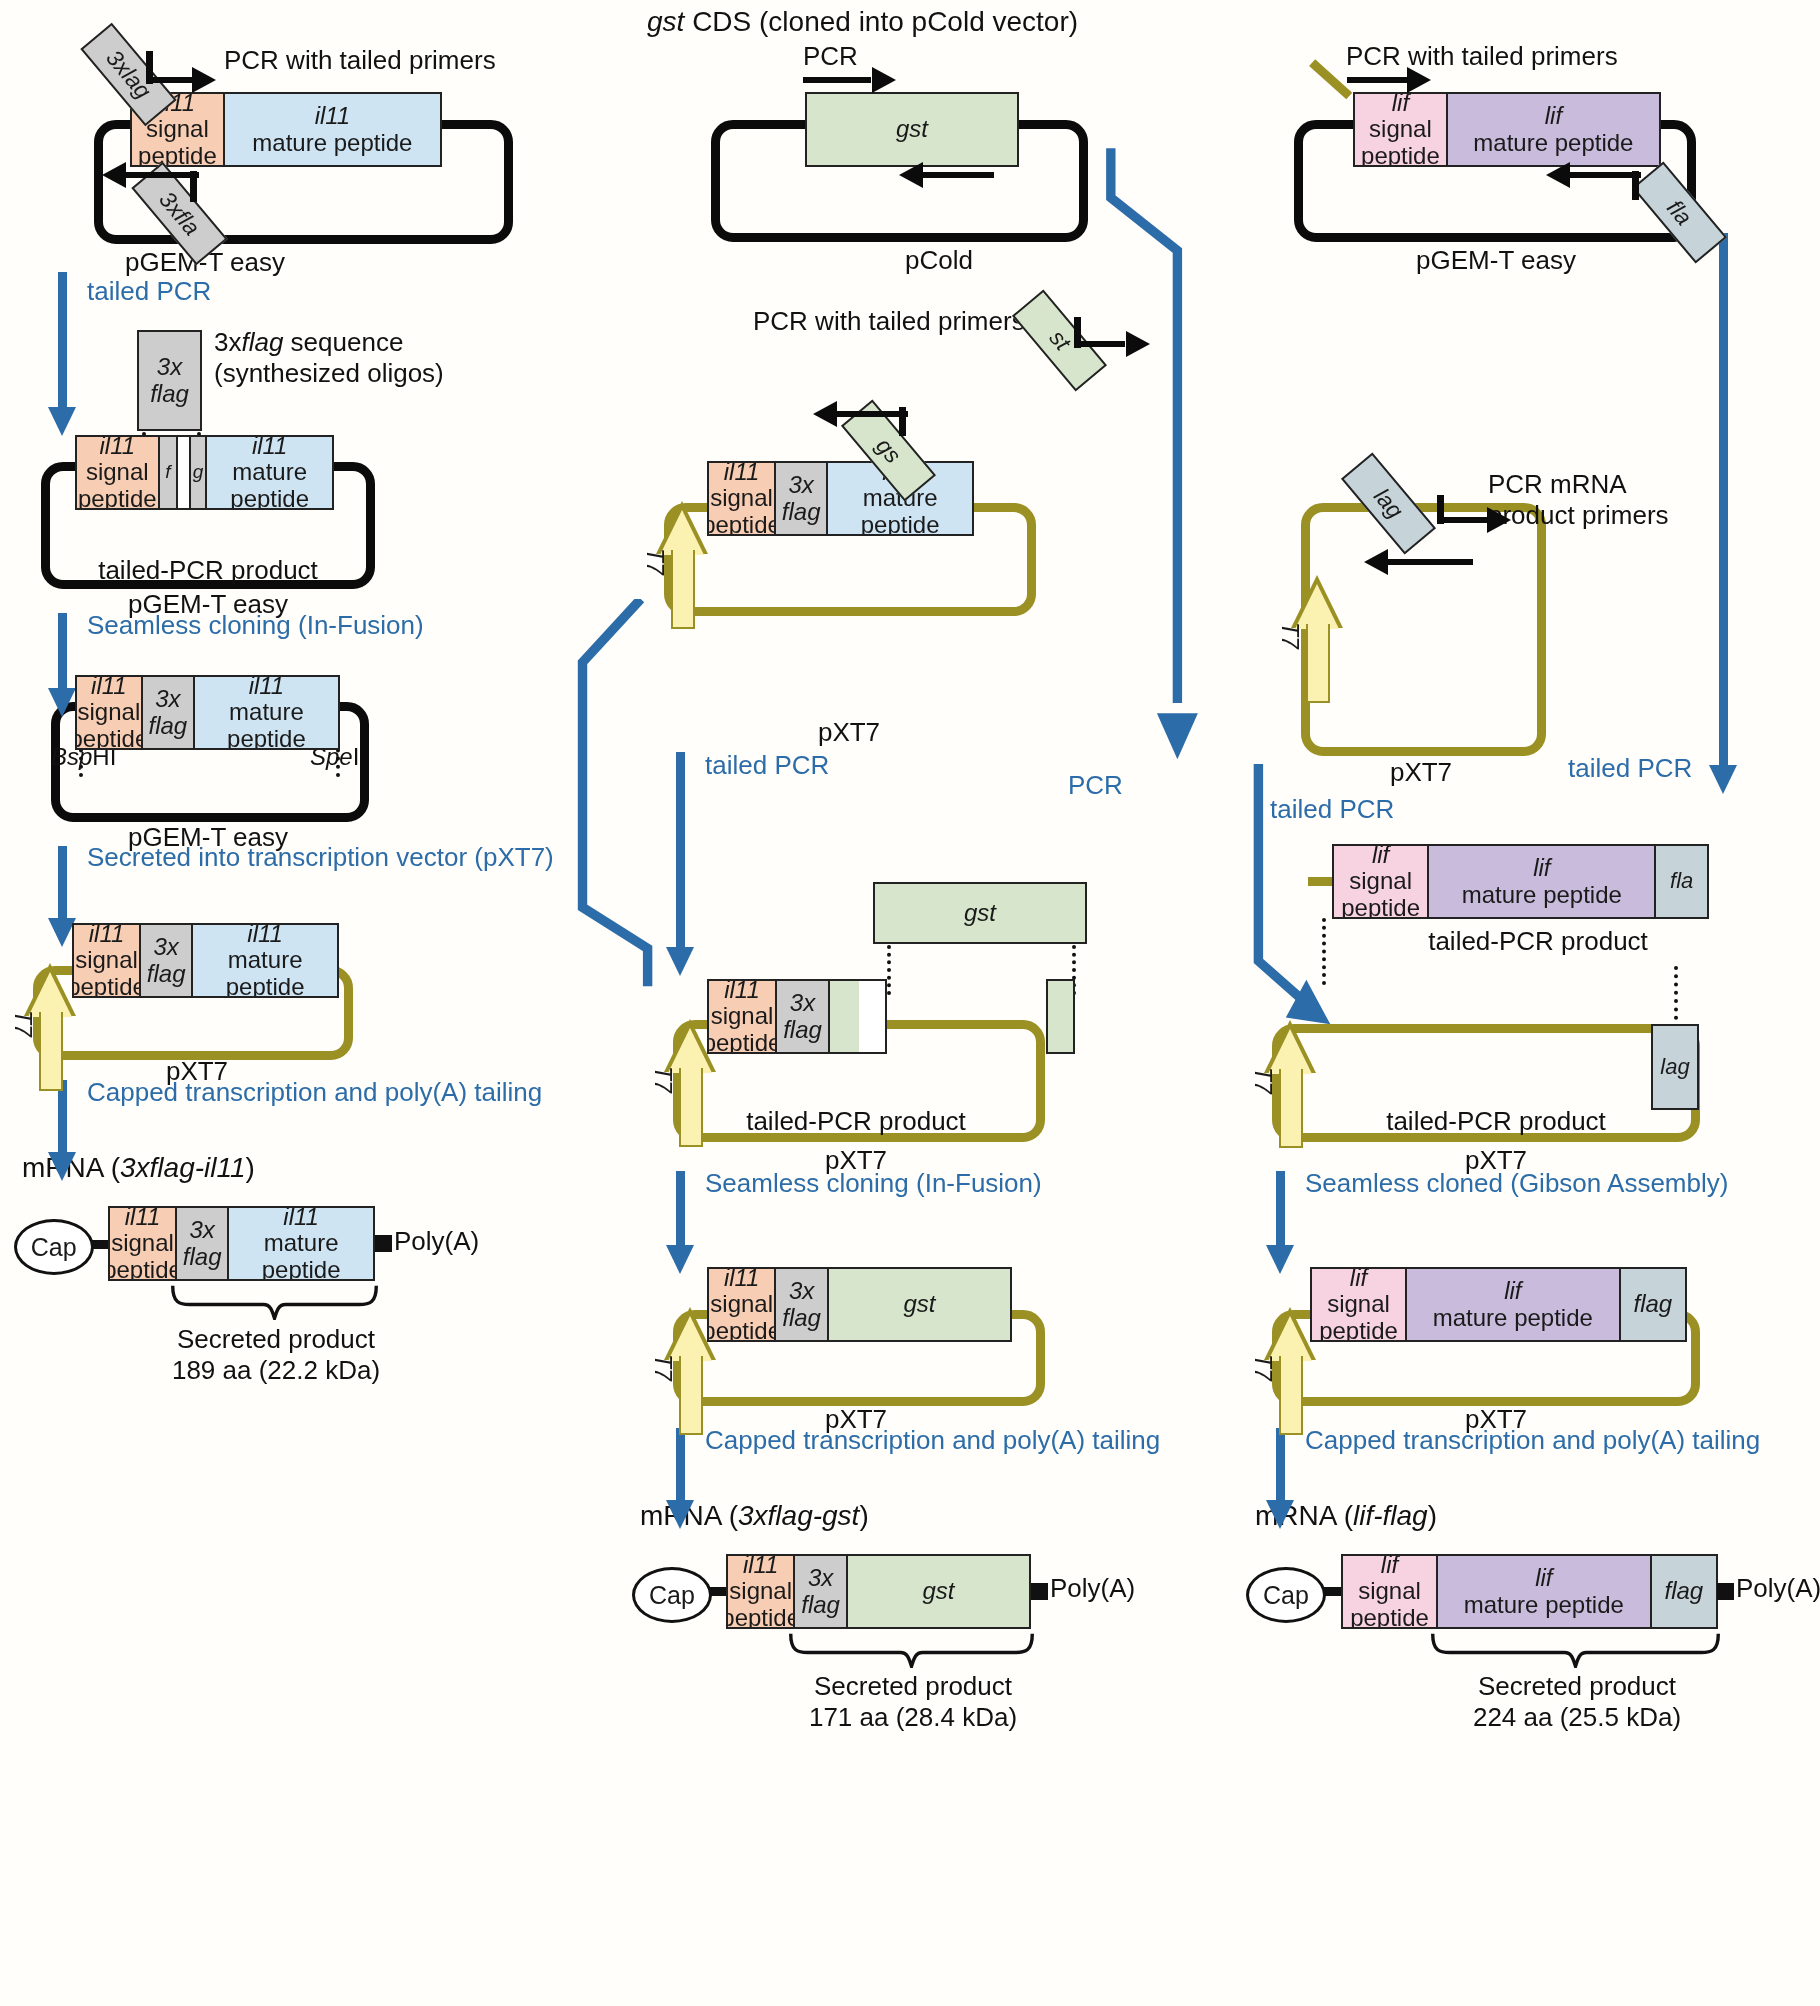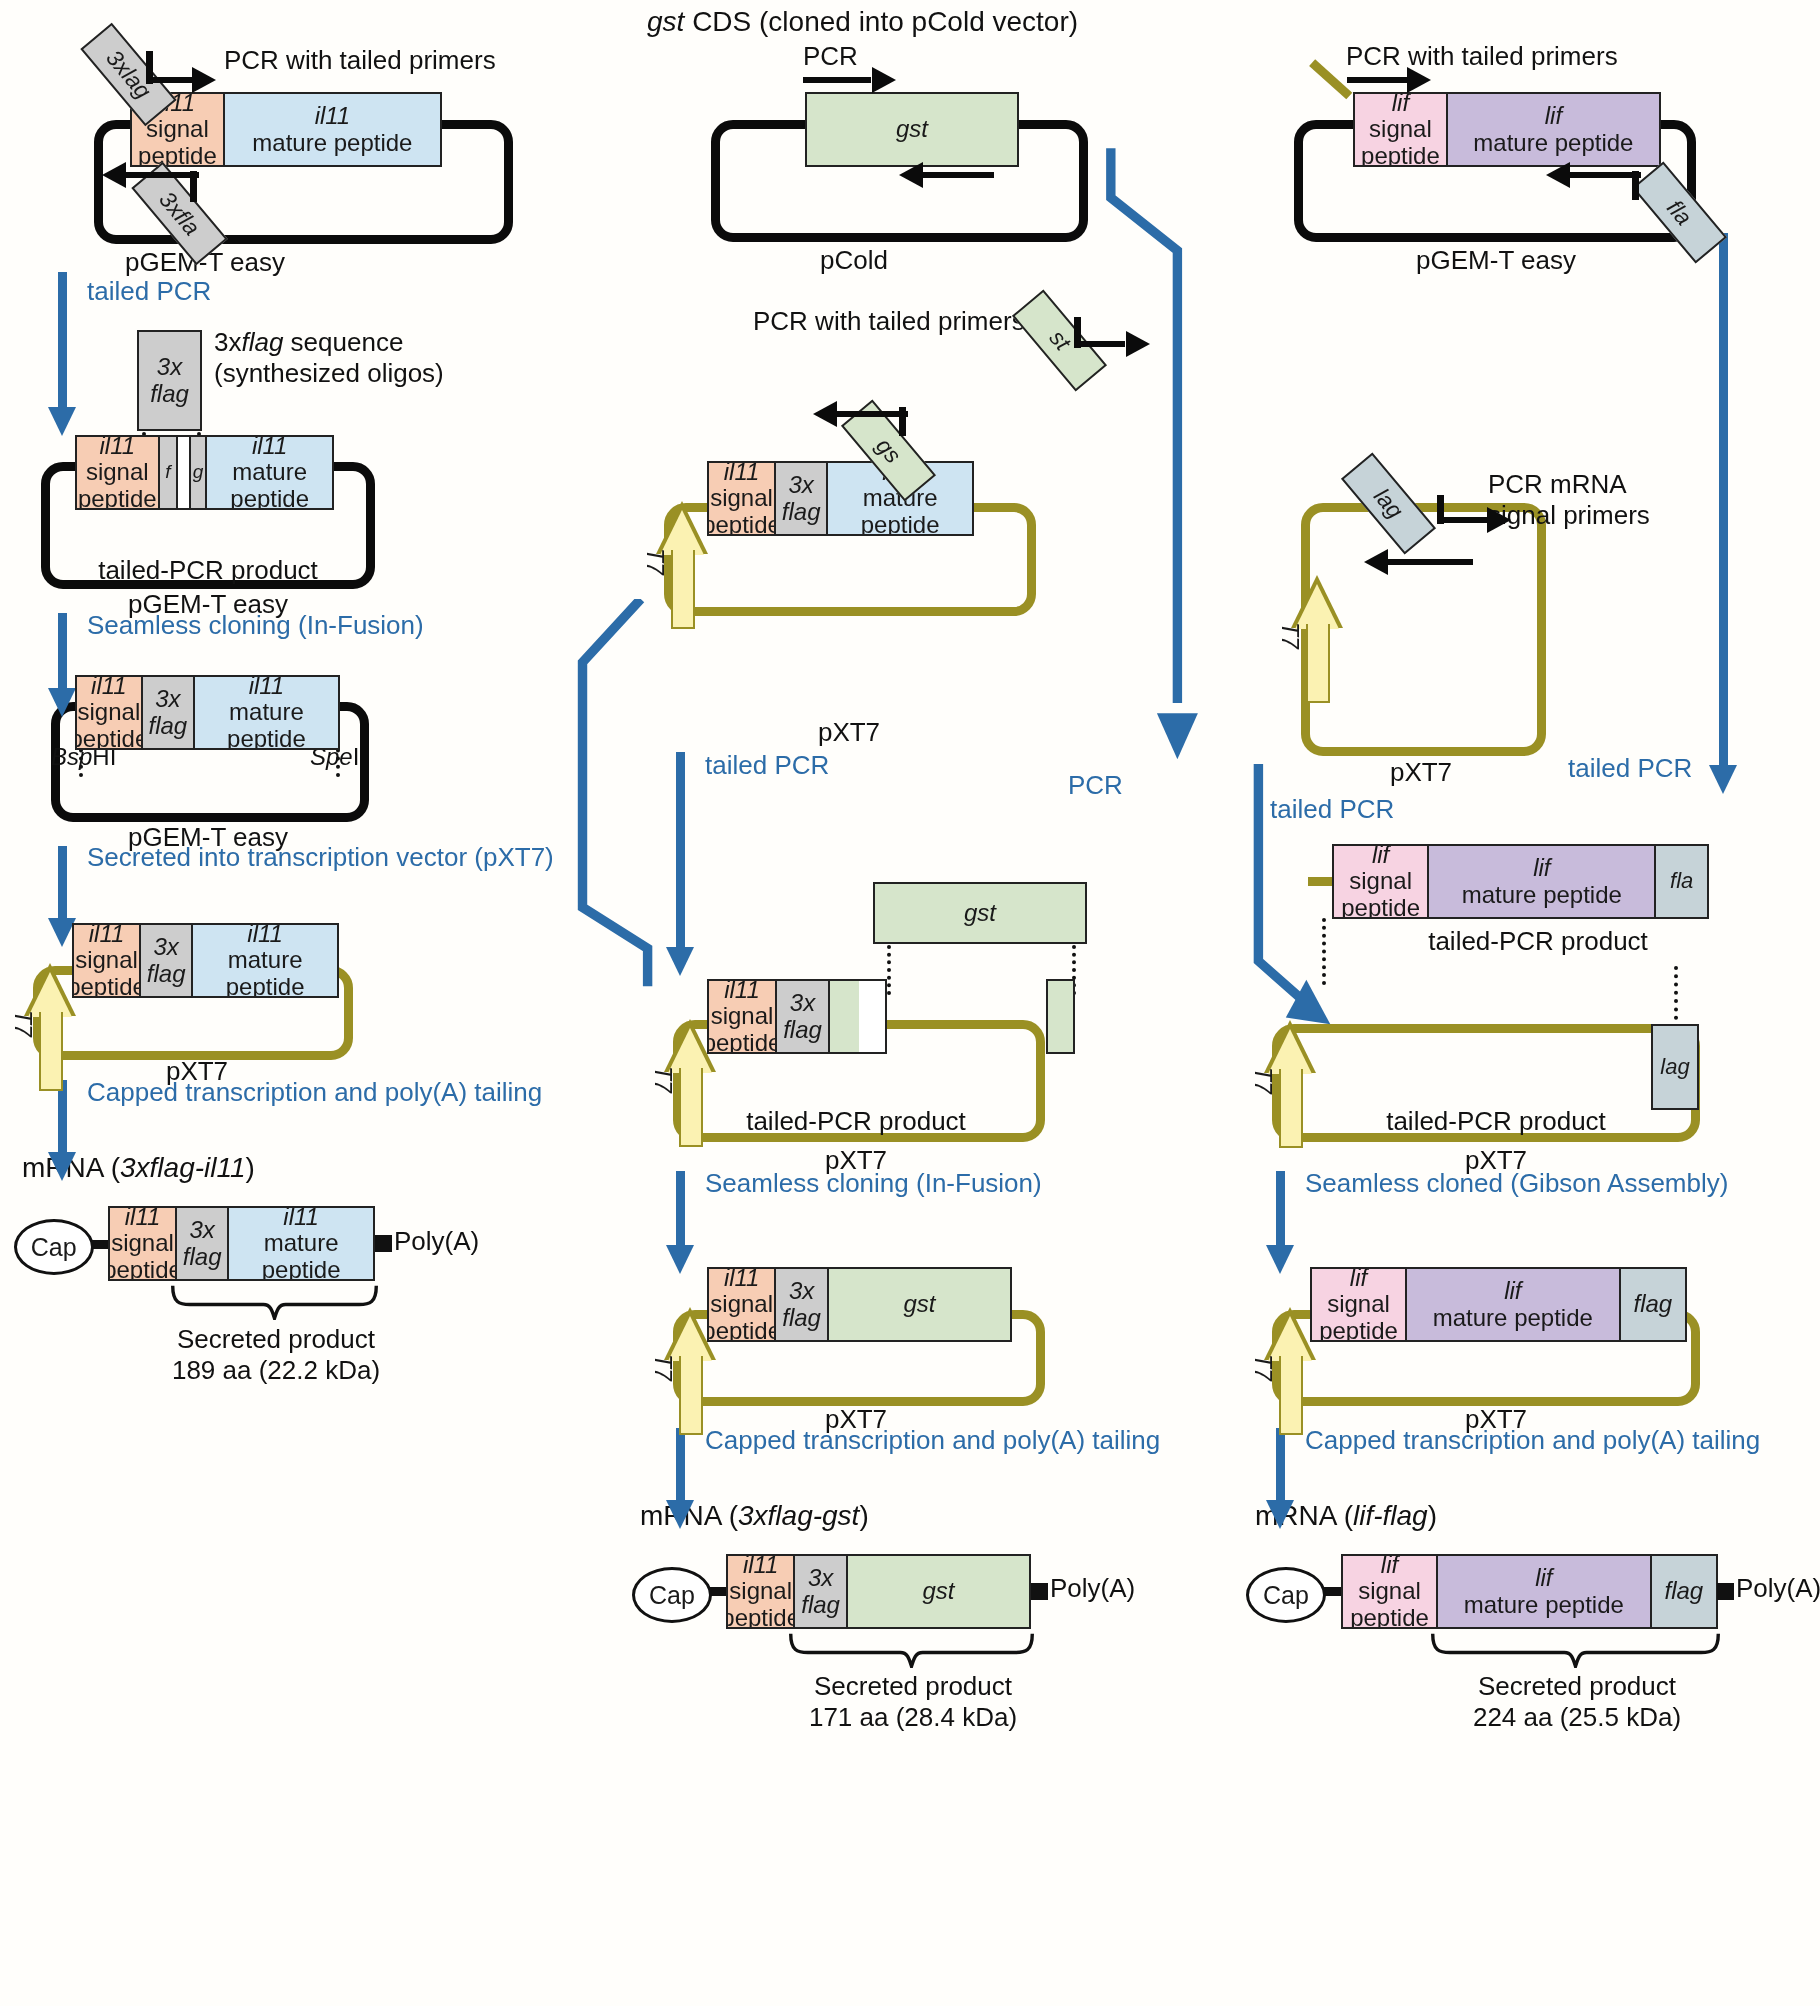--- a/index.html
+++ b/index.html
@@ -260,21 +260,21 @@
   </div>
   <div class="parrow r" style="left:803px;top:80px;width:91px;">
     <div class="shaft" style="width:68px;"></div>
       <div class="head"></div>
   </div>
   <div class="txt" style="left:803px;top:41px;">PCR</div>
   <div class="parrow l" style="left:901px;top:175px;width:91px;">
     <div class="shaft" style="left:20.5px;width:72px;"></div>
       <div class="head"></div>
   </div>
-  <div class="txt c" style="left:854px;top:245px;">pCold</div>
+  <div class="txt c" style="left:939px;top:245px;">pCold</div>
 
   <svg class="barrow" style="left:1104px;top:147px;" width="99" height="634" viewBox="0 0 116 740">
     <path d="M8,0 L8,58 L86,120 L86,650" fill="none" stroke="#2c6ca8" stroke-width="11"></path>
     <polygon points="86,716 62,662 110,662" fill="#2c6ca8"></polygon>
   </svg>
   <div class="txt blue" style="left:1068px;top:770px;">PCR</div>
 
   <div class="loop olive" style="left:664px;top:503px;width:372px;height:113px;"></div>
   <div class="t7" style="left:656px;top:501px;">
     <div class="tip"></div>
@@ -477,21 +477,21 @@
   </div>
   <div class="primer" style="left:1368px;top:454px;width:41px;height:99px;background:#c6d3d8;transform:rotate(-40deg);">
     <span>lag</span>
   </div>
   <div class="pelbow" style="left:1437px;top:495px;width:6.8px;height:29px;"></div>
   <div class="parrow r" style="left:1437px;top:520px;width:72px;">
     <div class="shaft" style="width:50px;"></div>
       <div class="head"></div>
   </div>
   <div class="txt" style="left:1488px;top:469px;">
-    <span>PCR mRNA</span><br><span>signal primers</span>
+    <span>PCR mRNA</span><br><span>product primers</span>
   </div>
   <div class="parrow l" style="left:1366px;top:562px;width:106px;">
     <div class="shaft" style="left:20.5px;width:86px;"></div>
       <div class="head"></div>
   </div>
   <div class="txt c" style="left:1421px;top:757px;">pXT7</div>
 
   <svg class="barrow" style="left:1248px;top:764px;" width="103" height="274" viewBox="0 0 120 320">
     <path d="M12,0 L12,230 L64,276" fill="none" stroke="#2c6ca8" stroke-width="11"></path>
     <polygon points="96,304 44,296 68,252" fill="#2c6ca8"></polygon>

